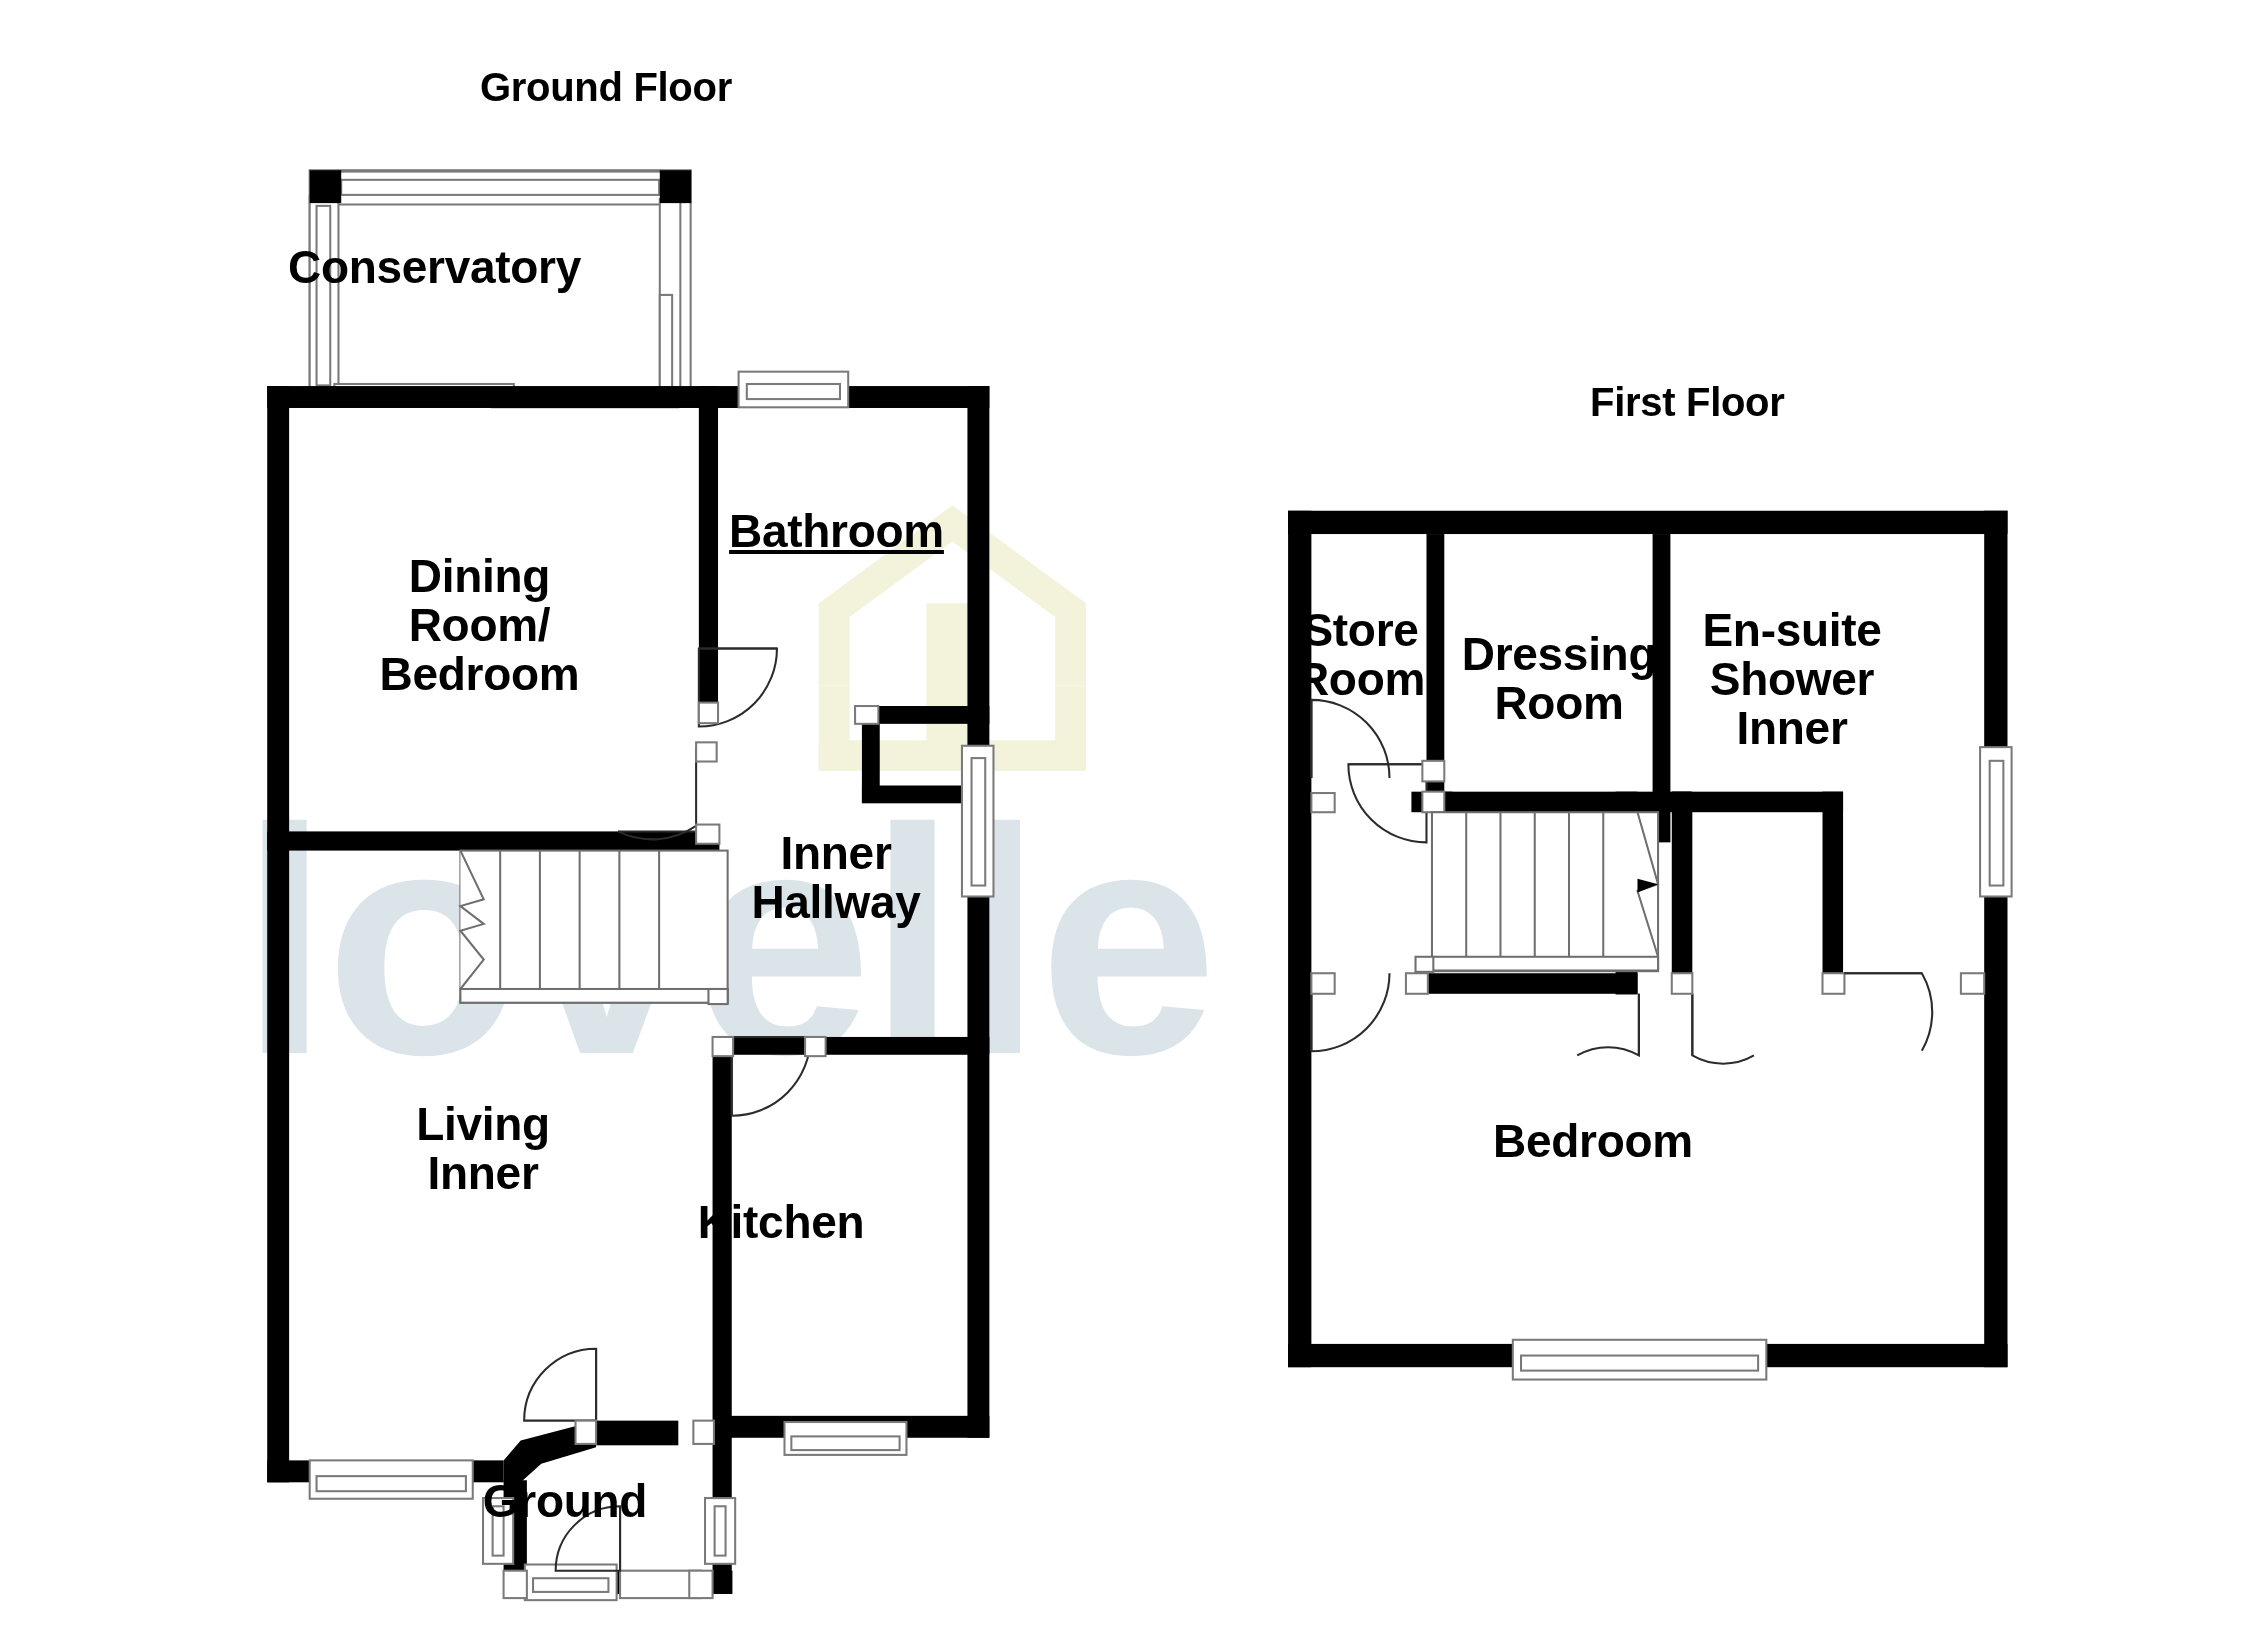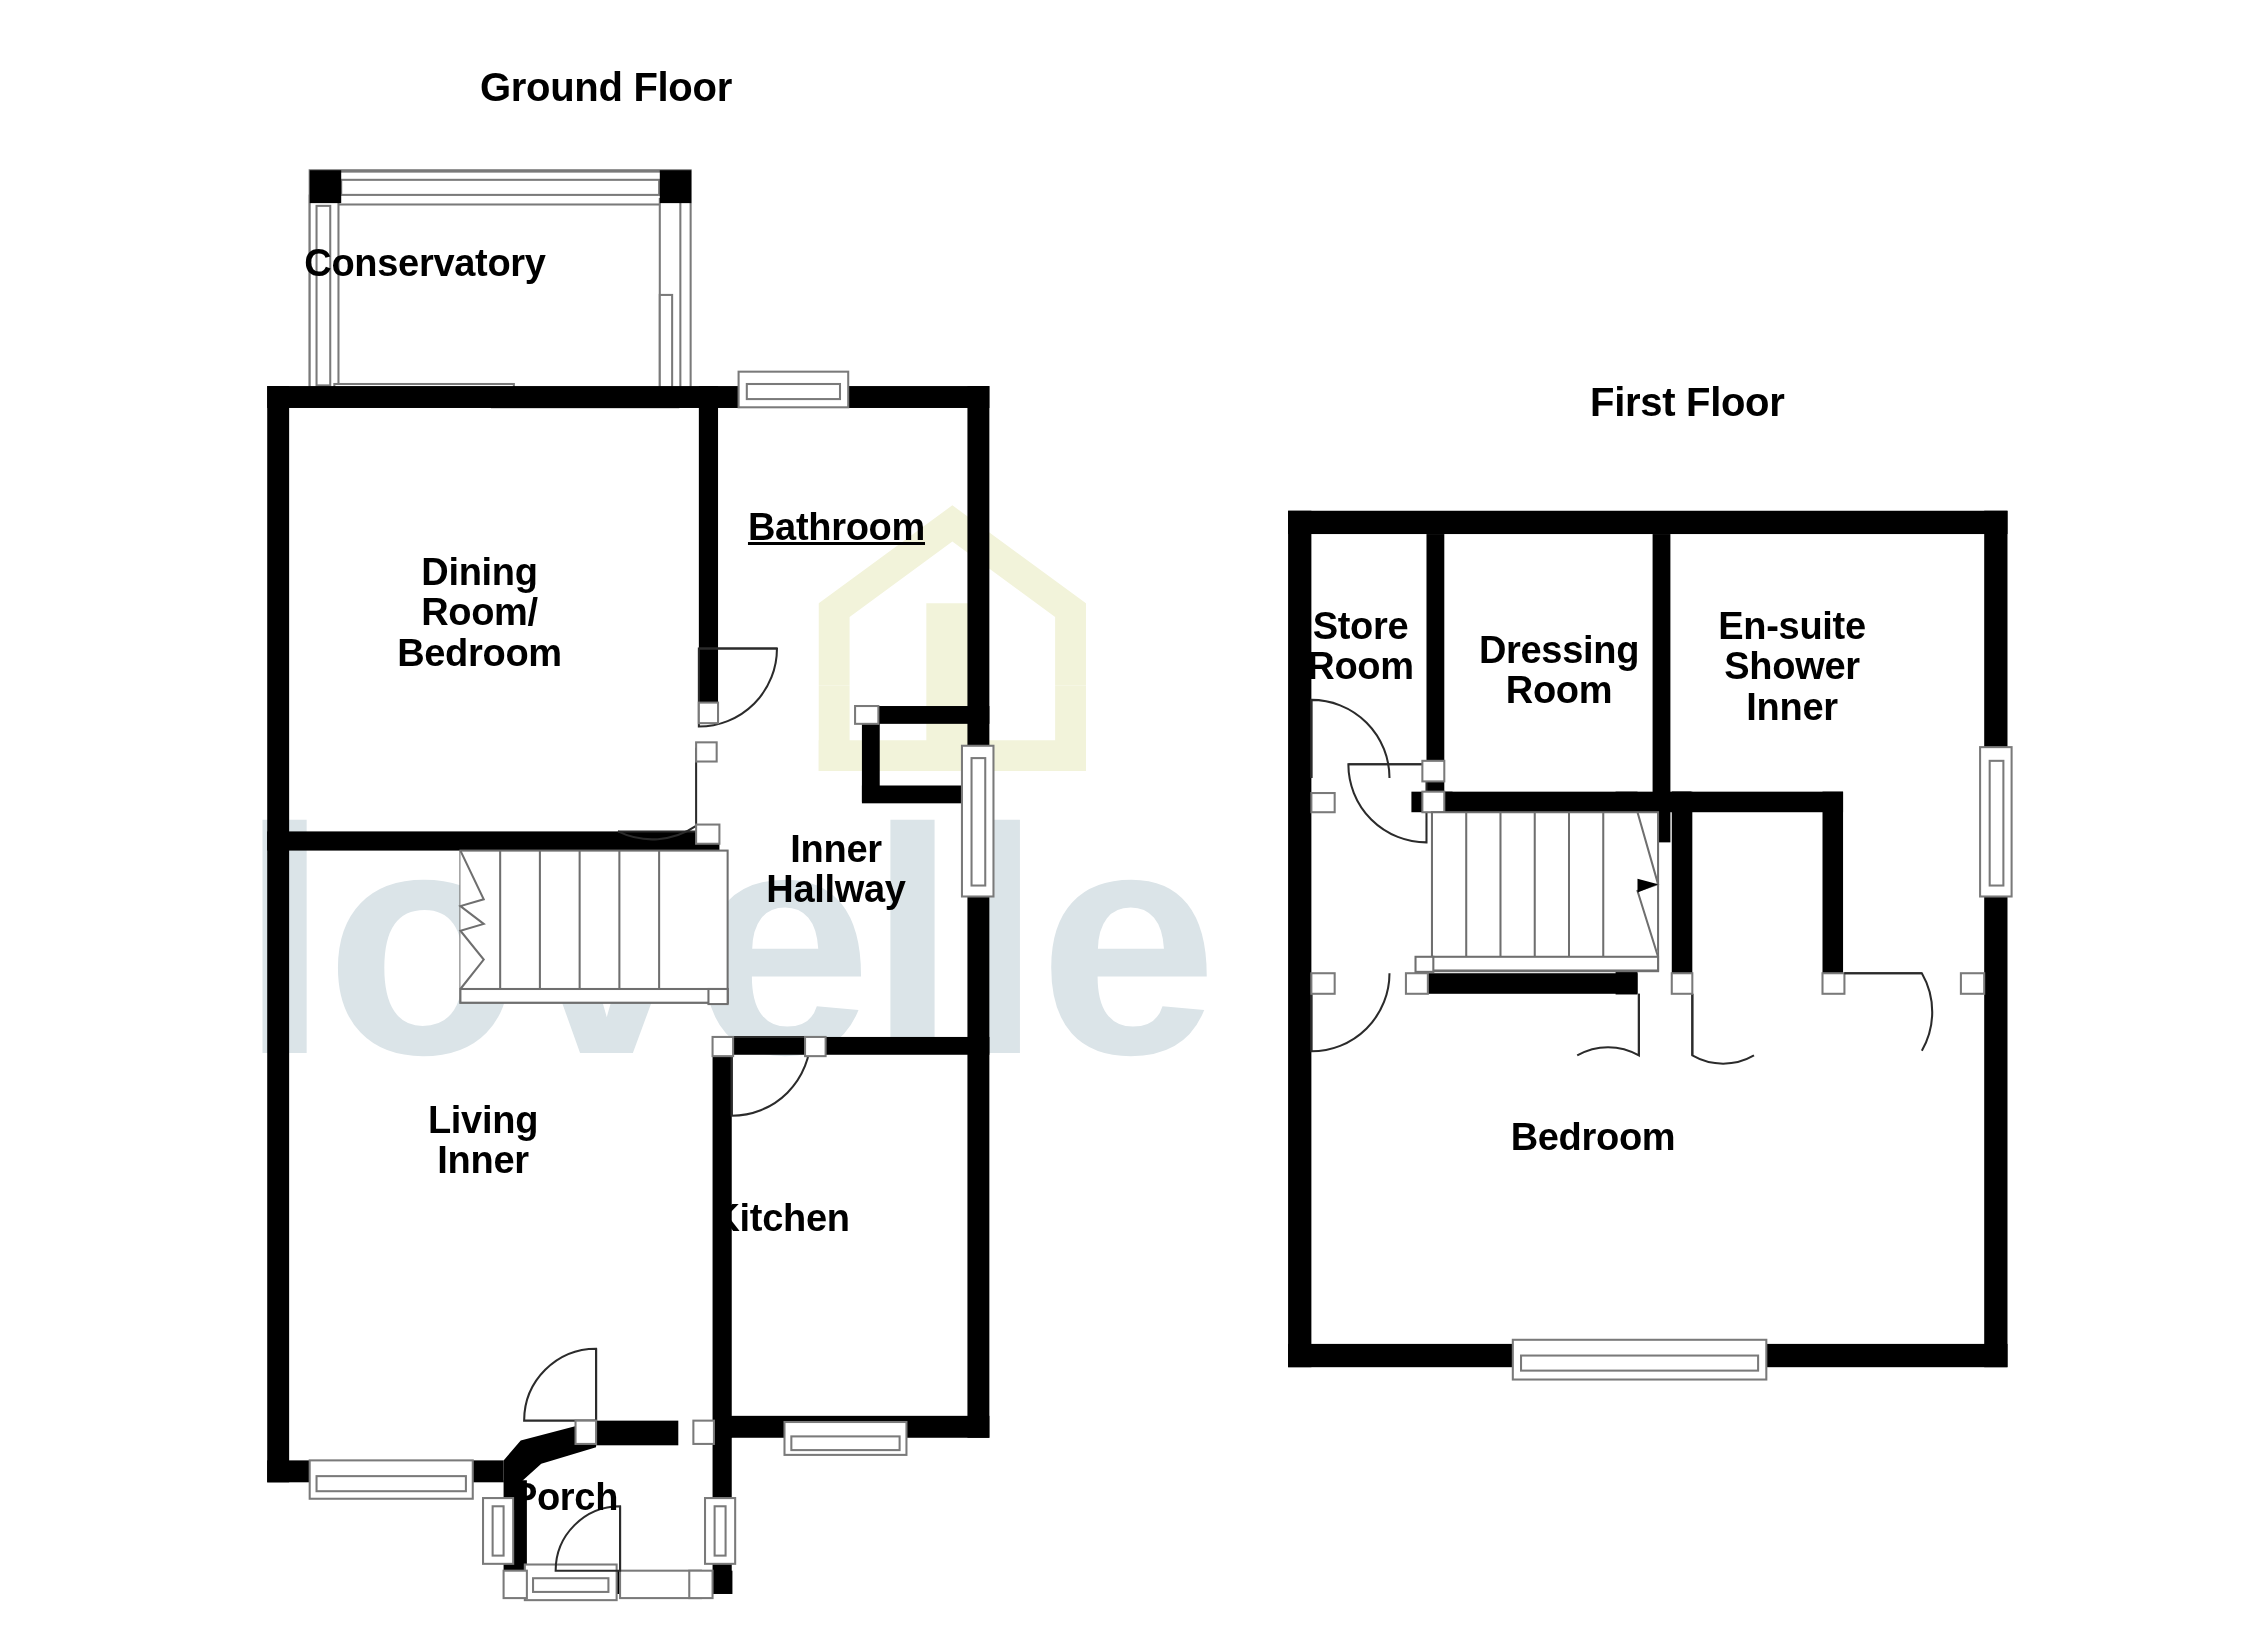--- a/index.html
+++ b/index.html
@@ -35,21 +35,21 @@
     font-size: 40px;
     letter-spacing: -0.3px;
   }
   .room-label {
     position: absolute;
     font-weight: bold;
     color: #000000;
     text-align: center;
     line-height: 1.06;
     white-space: pre-line;
-    font-size: 38px;
+    font-size: 46px;
     letter-spacing: -0.3px;
   }
   .wm-text {
     position: absolute;
     color: #dbe4e8;
     font-weight: bold;
     font-size: 322px;
     letter-spacing: -4.1px;
     line-height: 1;
     white-space: nowrap;
@@ -304,21 +304,21 @@
   <div class="room-label" style="left:713px; top:507px; width:247px;text-decoration:underline;">Bathroom</div>
 
   <div class="room-label" style="left:740px; top:829px; width:192px;">Inner
 Hallway</div>
 
   <div class="room-label" style="left:394px; top:1100px; width:178px;">Living
 Inner</div>
 
   <div class="room-label" style="left:685px; top:1198px; width:192px;">Kitchen</div>
 
-  <div class="room-label" style="left:476px; top:1477px; width:178px;">Porch</div>
+  <div class="room-label" style="left:476px; top:1477px; width:178px;">Ground</div>
 
   <div class="room-label" style="left:1275px; top:606px; width:171px;">Store
 Room</div>
 
   <div class="room-label" style="left:1446px; top:630px; width:206px;padding-left:10px;">Dressing
 Room</div>
 
   <div class="room-label" style="left:1679px; top:606px; width:226px;">En-suite
 Shower
 Inner</div>

